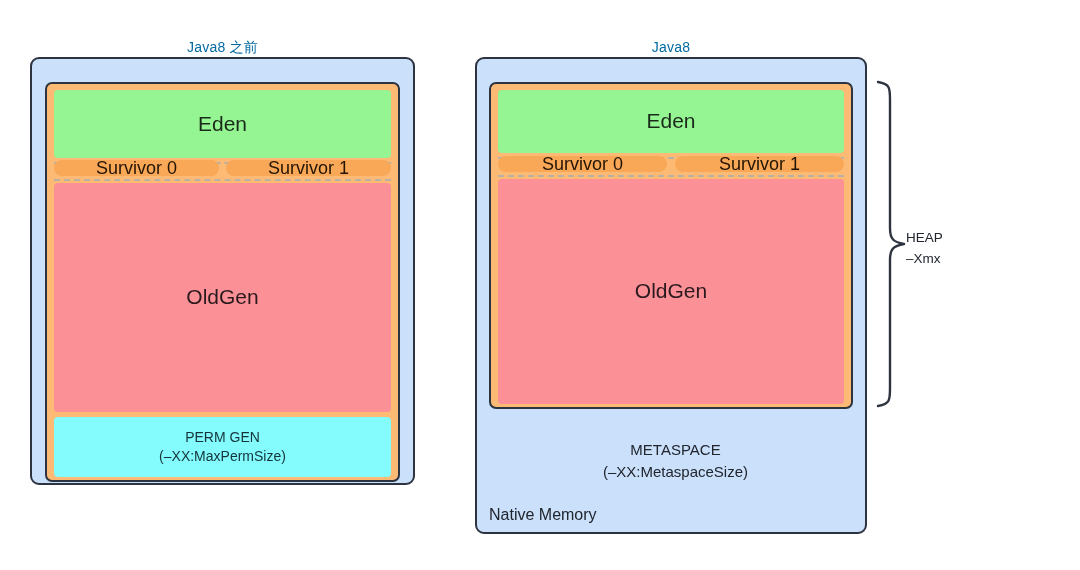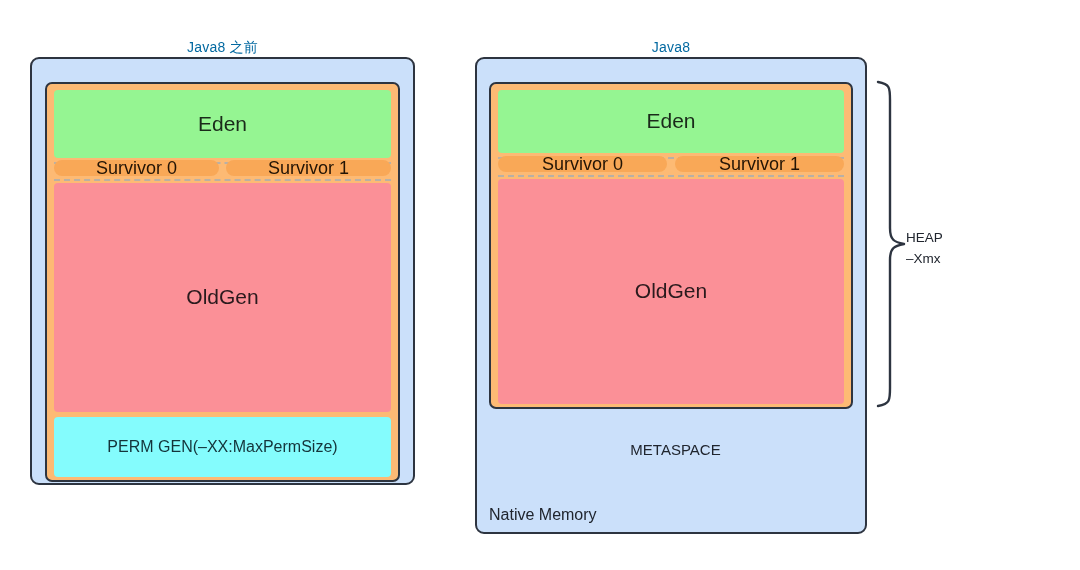--- a/index.html
+++ b/index.html
@@ -69,23 +69,23 @@
   }
   .oldgen {
     background: #fb9097;
     border-radius: 4px;
     font-size: 21px;
     color: #2a1a1d;
   }
   .permgen {
     background: #84fcfd;
     border-radius: 4px;
-    font-size: 16px;
+    font-size: 14px;
     color: #14343a;
-    flex-direction: row;
+    flex-direction: column;
   }
 
   .survivor {
     background: #f9a857;
     border-radius: 9px;
     font-size: 18px;
     color: #231405;
   }
 
   .dashline {
@@ -151,20 +151,21 @@
     <span>(–XX:MaxPermSize)</span>
   </div>
 </div>
 
 <div class="panel-title" style="left:475px; top:39px; width:392px;">Java8</div>
 
 <div class="native-box" style="left:475px; top:57px; width:392px; height:477px;">
 
   <div class="metaspace-text" style="left:0; right:0; top:380px;">
     <div>METASPACE</div>
+    <div>(–XX:MetaspaceSize)</div>
   </div>
 
   <div class="native-label">Native Memory</div>
 </div>
 
 <div class="heap-box" style="left:489px; top:82px; width:364px; height:327px;">
 
   <div class="region eden" style="left:7px; top:6px; width:346px; height:63px;">
     <span>Eden</span>
   </div>

